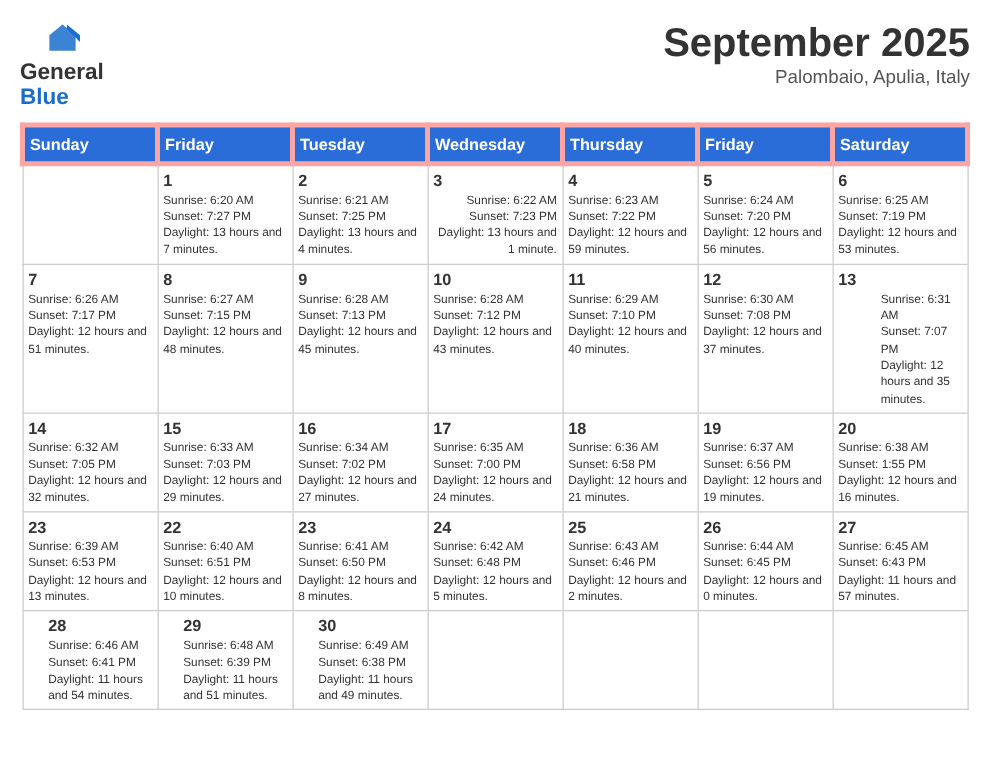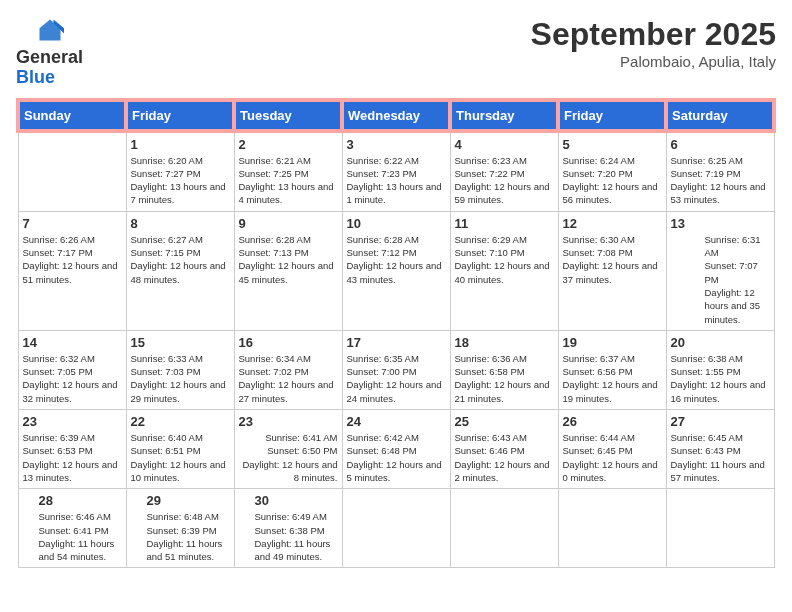--- a/index.html
+++ b/index.html
@@ -143,21 +143,21 @@
 Daylight: 13 hours and 7 minutes.</div>
           </td>
           <td>
             <div class="day-number">2</div>
             <div class="day-info" style="white-space: pre-line;">Sunrise: 6:21 AM
 Sunset: 7:25 PM
 Daylight: 13 hours and 4 minutes.</div>
           </td>
           <td>
             <div class="day-number">3</div>
-            <div class="day-info" style="white-space: pre-line;">Sunrise: 6:22 AM
+            <div class="day-info" style="white-space: pre-line; text-align: right;">Sunrise: 6:22 AM
 Sunset: 7:23 PM
 Daylight: 13 hours and 1 minute.</div>
           </td>
           <td>
             <div class="day-number">4</div>
             <div class="day-info" style="white-space: pre-line;">Sunrise: 6:23 AM
 Sunset: 7:22 PM
 Daylight: 12 hours and 59 minutes.</div>
           </td>
           <td>
@@ -269,21 +269,21 @@
 Daylight: 12 hours and 13 minutes.</div>
           </td>
           <td>
             <div class="day-number">22</div>
             <div class="day-info" style="white-space: pre-line;">Sunrise: 6:40 AM
 Sunset: 6:51 PM
 Daylight: 12 hours and 10 minutes.</div>
           </td>
           <td>
             <div class="day-number">23</div>
-            <div class="day-info" style="white-space: pre-line; text-align: right;">Sunrise: 6:41 AM
+            <div class="day-info" style="white-space: pre-line;">Sunrise: 6:41 AM
 Sunset: 6:50 PM
 Daylight: 12 hours and 8 minutes.</div>
           </td>
           <td>
             <div class="day-number">24</div>
             <div class="day-info" style="white-space: pre-line;">Sunrise: 6:42 AM
 Sunset: 6:48 PM
 Daylight: 12 hours and 5 minutes.</div>
           </td>
           <td>

